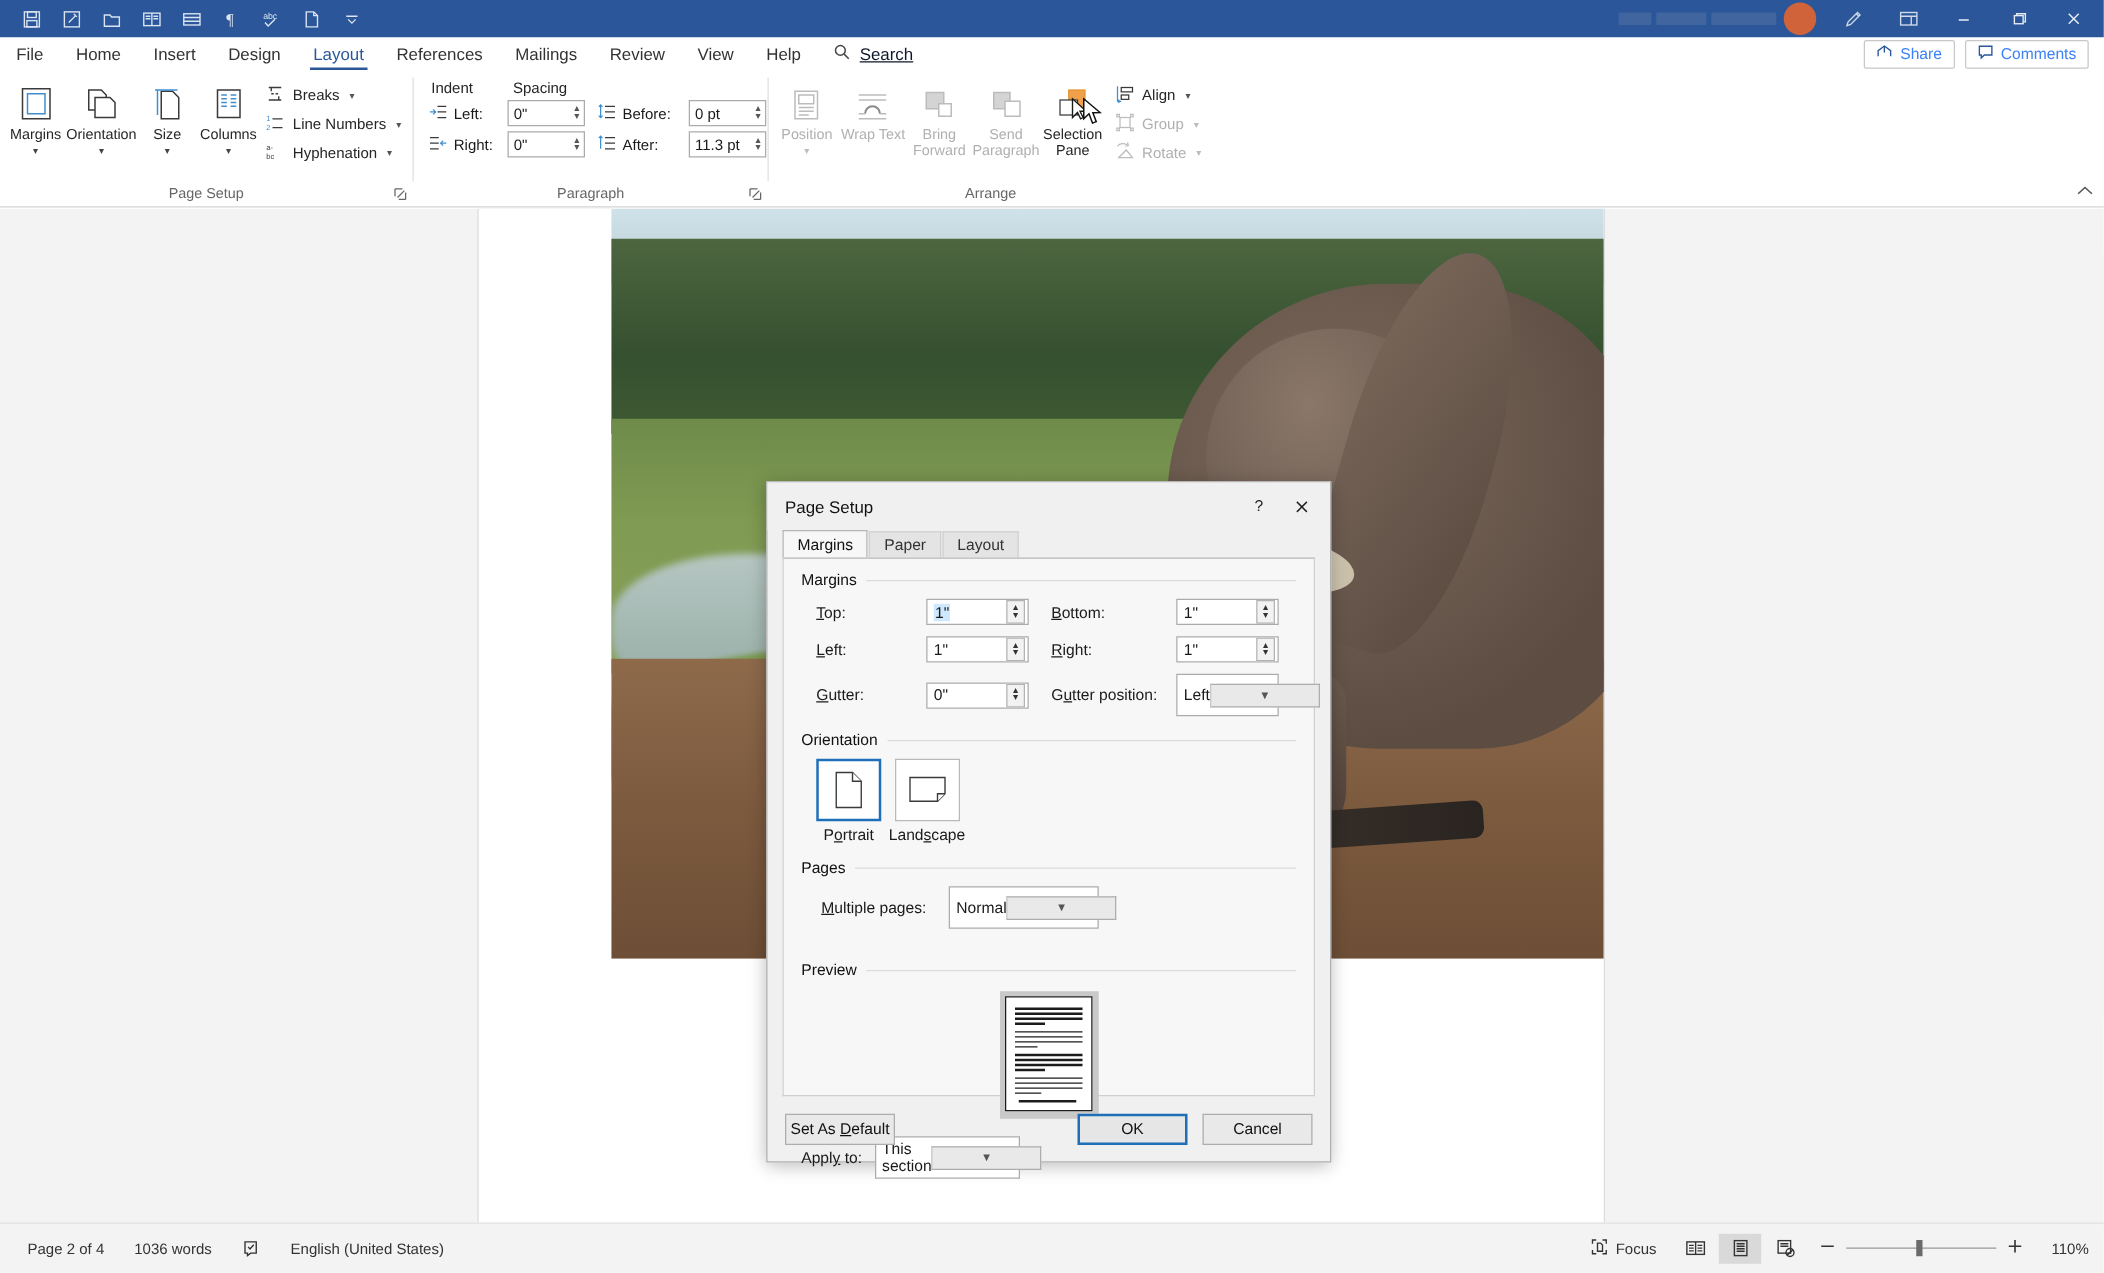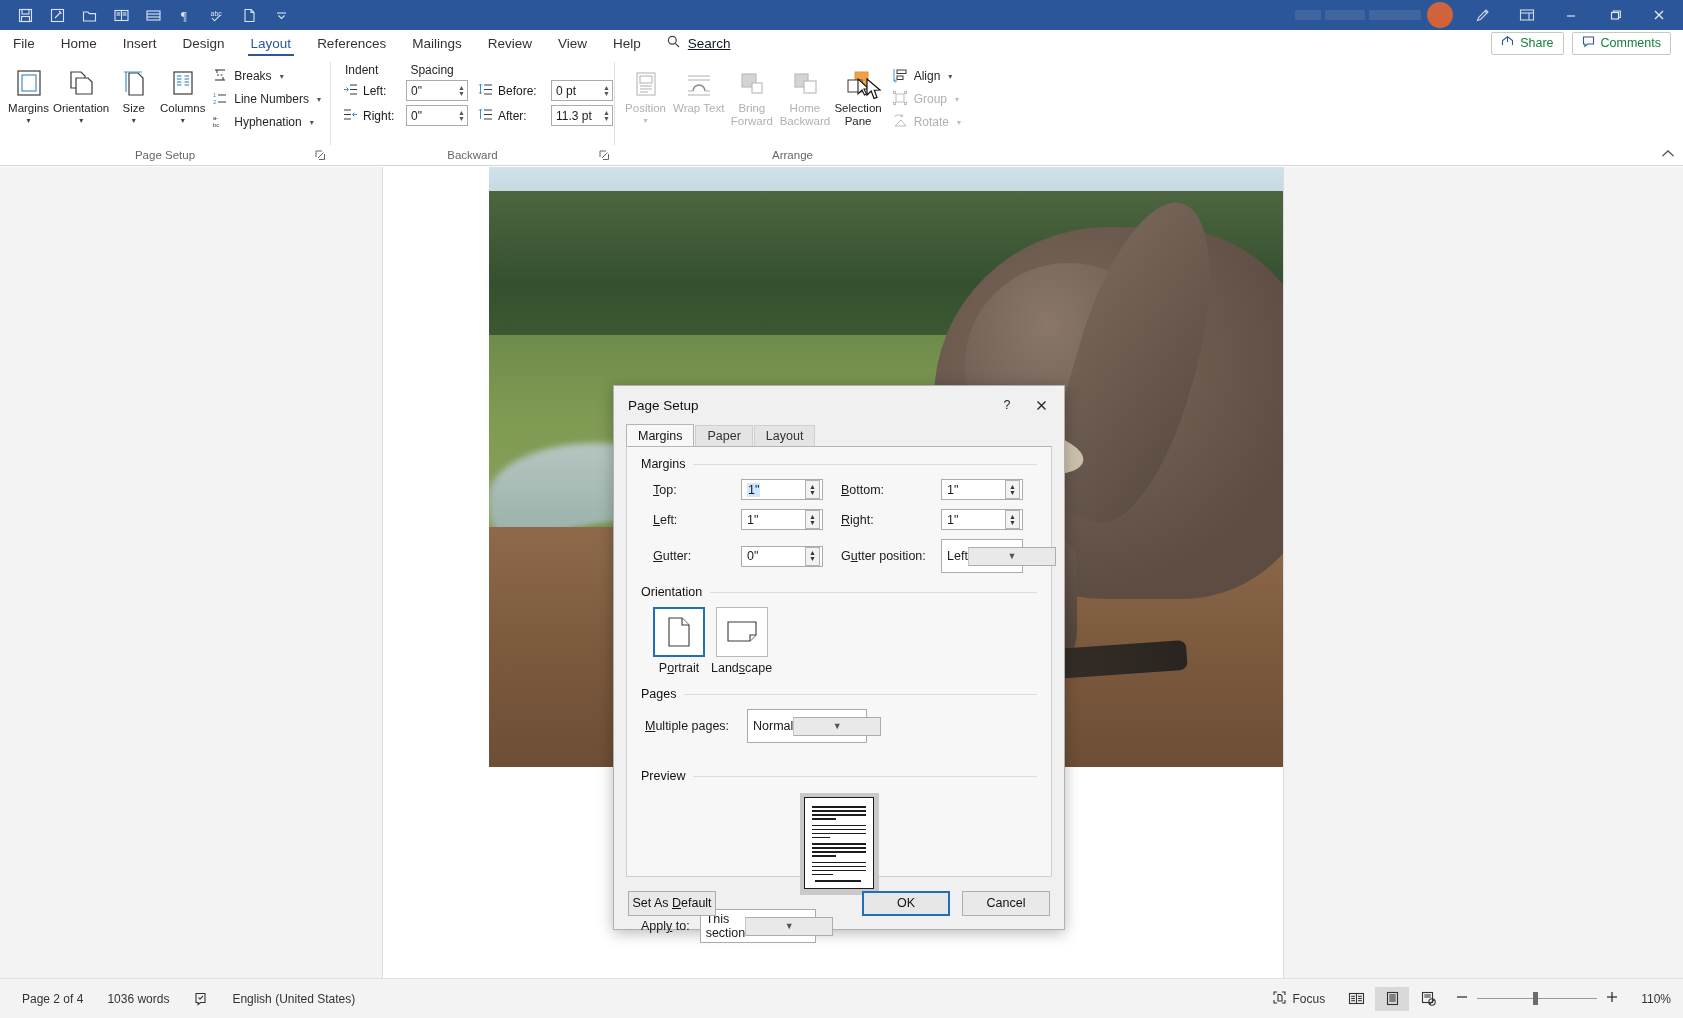--- a/index.html
+++ b/index.html
@@ -46,21 +46,21 @@
   .tab.active::after{
     content:""; position:absolute; left:10px; right:10px; bottom:0;
     height:2.5px; background:#2b579a;
   }
   .search-box{
     display:flex; align-items:center; gap:7px; padding:0 12px; color:#0f172a;text-decoration:underline;
   }
   .tabstrip-right{ margin-left:auto; display:flex; align-items:center; gap:8px; padding-right:12px;}
   .sharebtn{
     display:flex;align-items:center;gap:6px;border:1px solid #c8c8c8;border-radius:2px;
-    height:23px;padding:0 9px;color:#15803d;font-size:12.5px;background:#fff;
+    height:23px;padding:0 9px;color:#3b82f6;font-size:12.5px;background:#fff;
   }
   
   .ribbon{
     height:110px; background:#fff; display:flex; align-items:stretch;
     border-bottom:1px solid #d4d4d4; position:relative;
   }
   .group{ display:flex; flex-direction:column; position:relative; padding:0 4px;}
   .group-body{ flex:1; display:flex; align-items:flex-start; padding-top:5px; }
   .group-label{
     height:19px; text-align:center; font-size:11.5px; color:#666;
@@ -178,21 +178,21 @@
   .ddl .btn{ width:17px;height:19px;background:#e9e9e9;border-left:1px solid #c7c7c7;
     display:flex;align-items:center;justify-content:center;color:#555;font-size:9px;}
   .orient-row{ display:flex; gap:6px; margin-left:12px; }
   .orient{ display:flex; flex-direction:column; align-items:center; }
   .orient .box{
     width:52px;height:50px;border:1px solid #b9b9b9;background:#fff;
     display:flex;align-items:center;justify-content:center;
   }
   .orient.sel .box{ border:2px solid #1e6fb8; }
   .orient .cap{ margin-top:4px; font-size:12.5px; }
-  .mp-row{ display:flex; align-items:center; gap:10px; margin-left:4px; }
+  .mp-row{ display:flex; align-items:center; gap:10px; margin-left:16px; }
   .mp-row .lbl{ width:92px; font-size:12.5px;}
   .ddl.wide{ width:120px; }
   .ddl.wide2{ width:116px; }
   .preview-wrap{ display:flex; justify-content:center; margin-top:10px;}
   .pv-shadow{ background:#c9c9c9; padding:4px 5px 6px 4px; }
   .pv-page{ width:70px;height:92px;background:#fff;border:1.5px solid #1c1c1c;padding:8px 7px;}
   .pv-line{ height:1.5px; background:#1c1c1c; margin-bottom:2.5px;}
   .applyto{ display:flex; align-items:center; gap:10px; margin-top:14px; }
   .dlg-foot{
     position:absolute; left:0; right:0; bottom:0; height:52px;
@@ -546,21 +546,21 @@
               <span>11.3 pt</span>
               <span class="arrows">
                   <span>▲</span>
                   <span>▼</span>
                 </span>
             </div>
           </div>
         </div>
       </div>
     </div>
-    <div class="group-label">Backward</div>
+    <div class="group-label">Paragraph</div>
     <div class="dlg-launcher">
       <svg width="11" height="11" viewBox="0 0 11 11" fill="none" stroke="#666" stroke-width="1">
           <path d="M1 1 h6 M1 1 v6"></path>
           <path d="M9.5 9.5 L4 9.5 M9.5 9.5 V4"></path>
           <path d="M3 8 L8.5 2.5"></path>
         </svg>
     </div>
   </div>
   <div class="group-sep"></div>
 
@@ -601,21 +601,21 @@
         </span>
         <span class="cap">Bring Forward</span>
       </div>
       <div class="bigbtn disabled">
         <span class="ico">
           <svg width="30" height="30" viewBox="0 0 30 30" fill="none" stroke="#bcbcbc" stroke-width="1.2">
               <rect x="5" y="5" width="13" height="13" fill="#d4d4d4"></rect>
               <rect x="14" y="12" width="12" height="12" fill="#fff"></rect>
             </svg>
         </span>
-        <span class="cap">Home Backward</span>
+        <span class="cap">Send Paragraph</span>
       </div>
       <div class="bigbtn">
         <span class="ico">
           <svg width="30" height="30" viewBox="0 0 30 30" fill="none">
               <rect x="12" y="3" width="13" height="13" fill="#f0a04b" stroke="#e2932f"></rect>
               <rect x="5" y="11" width="14" height="12" fill="#fff" stroke="#3a3a3a"></rect>
               <path d="M15 10 L15 25 L19 21 L21.5 26 L23.5 25 L21 20 L26 20 Z" fill="#fff" stroke="#1a1a1a" stroke-width="1.1"></path>
             </svg>
         </span>
         <span class="cap">Selection Pane</span>

